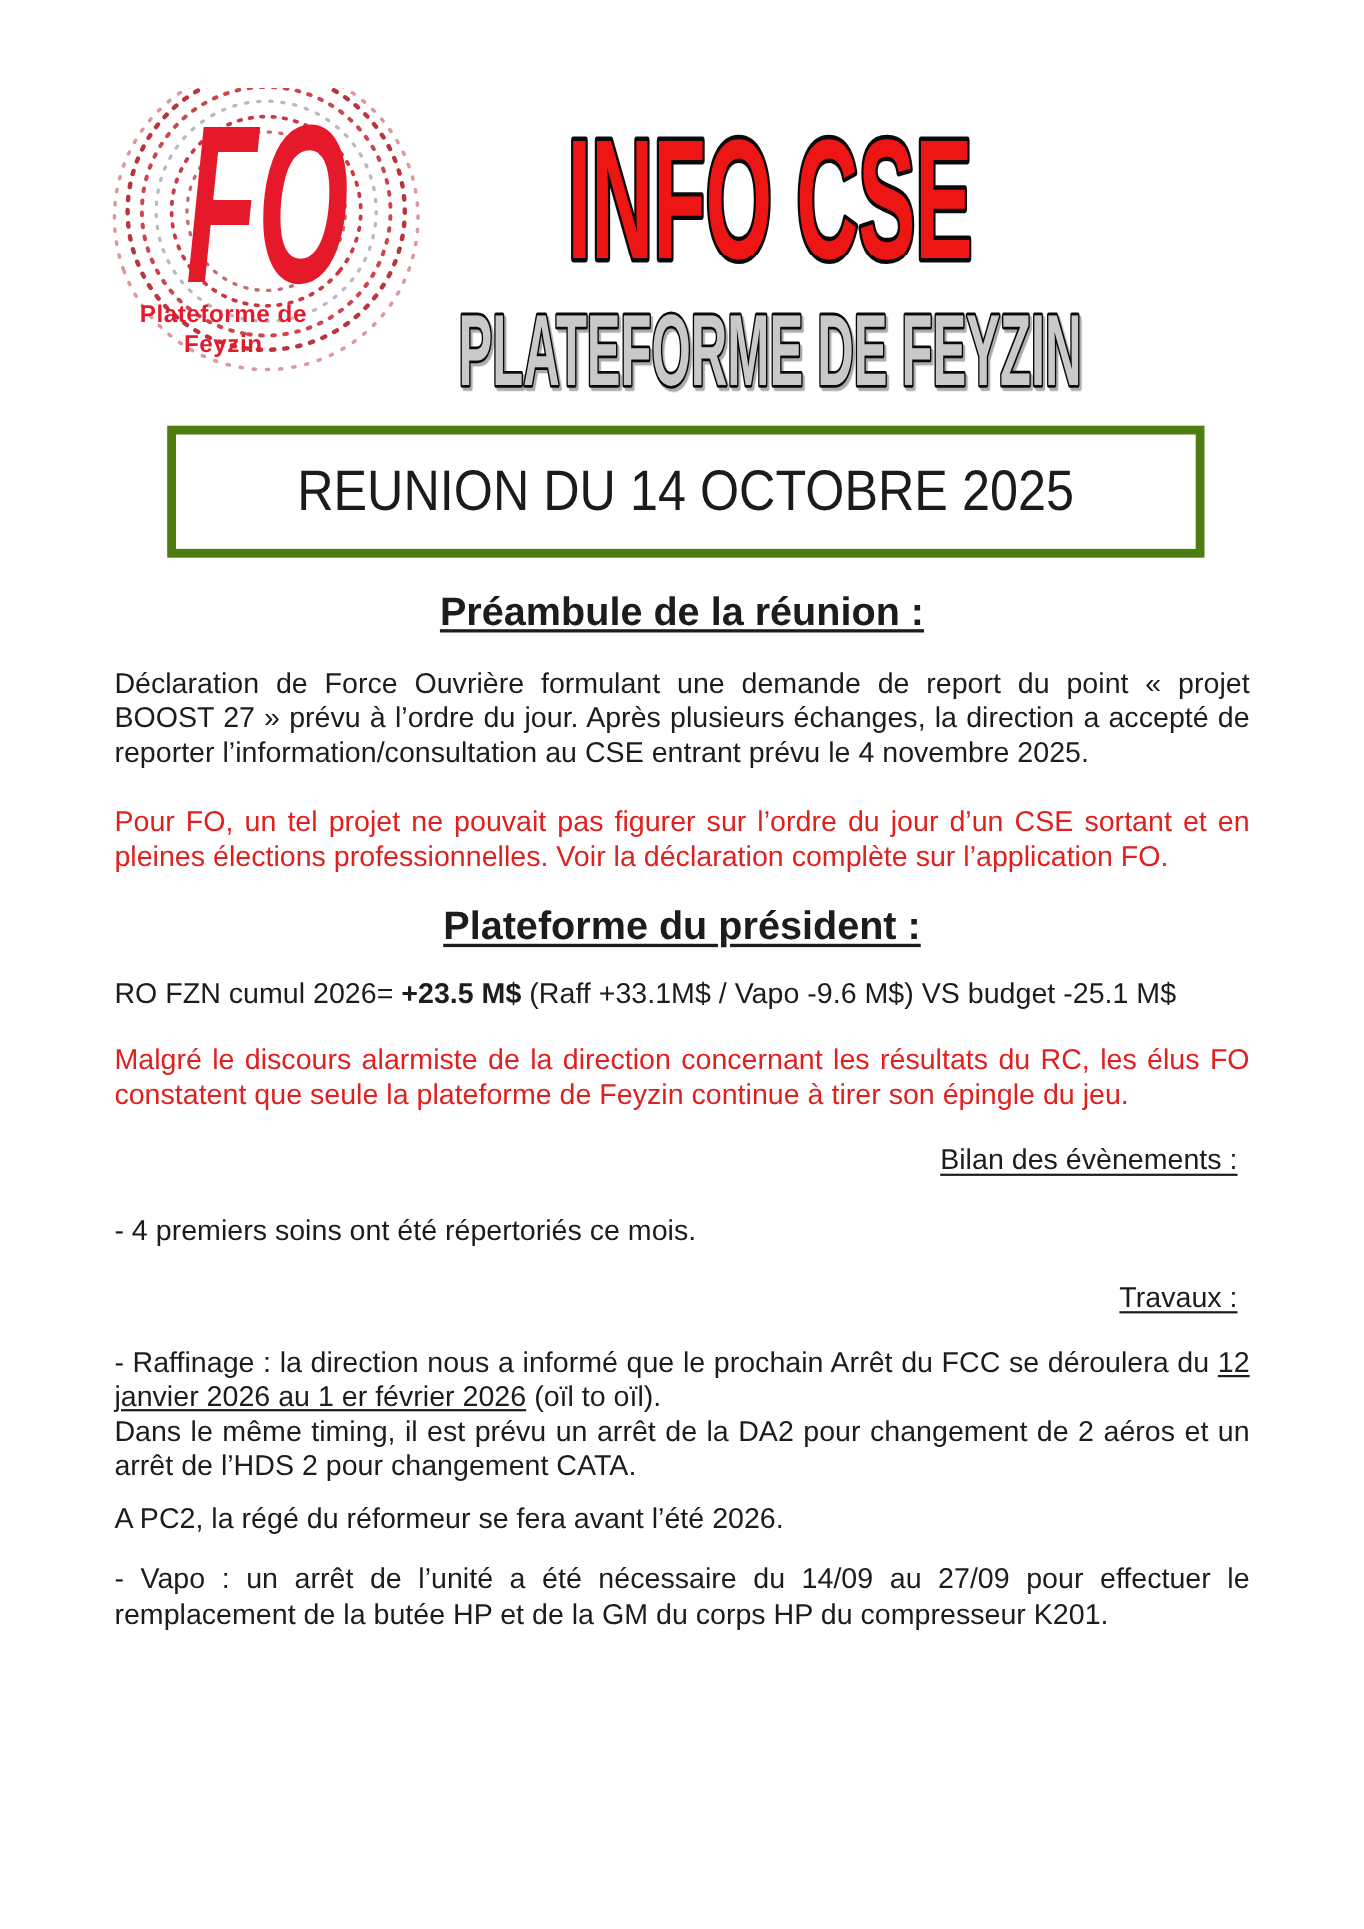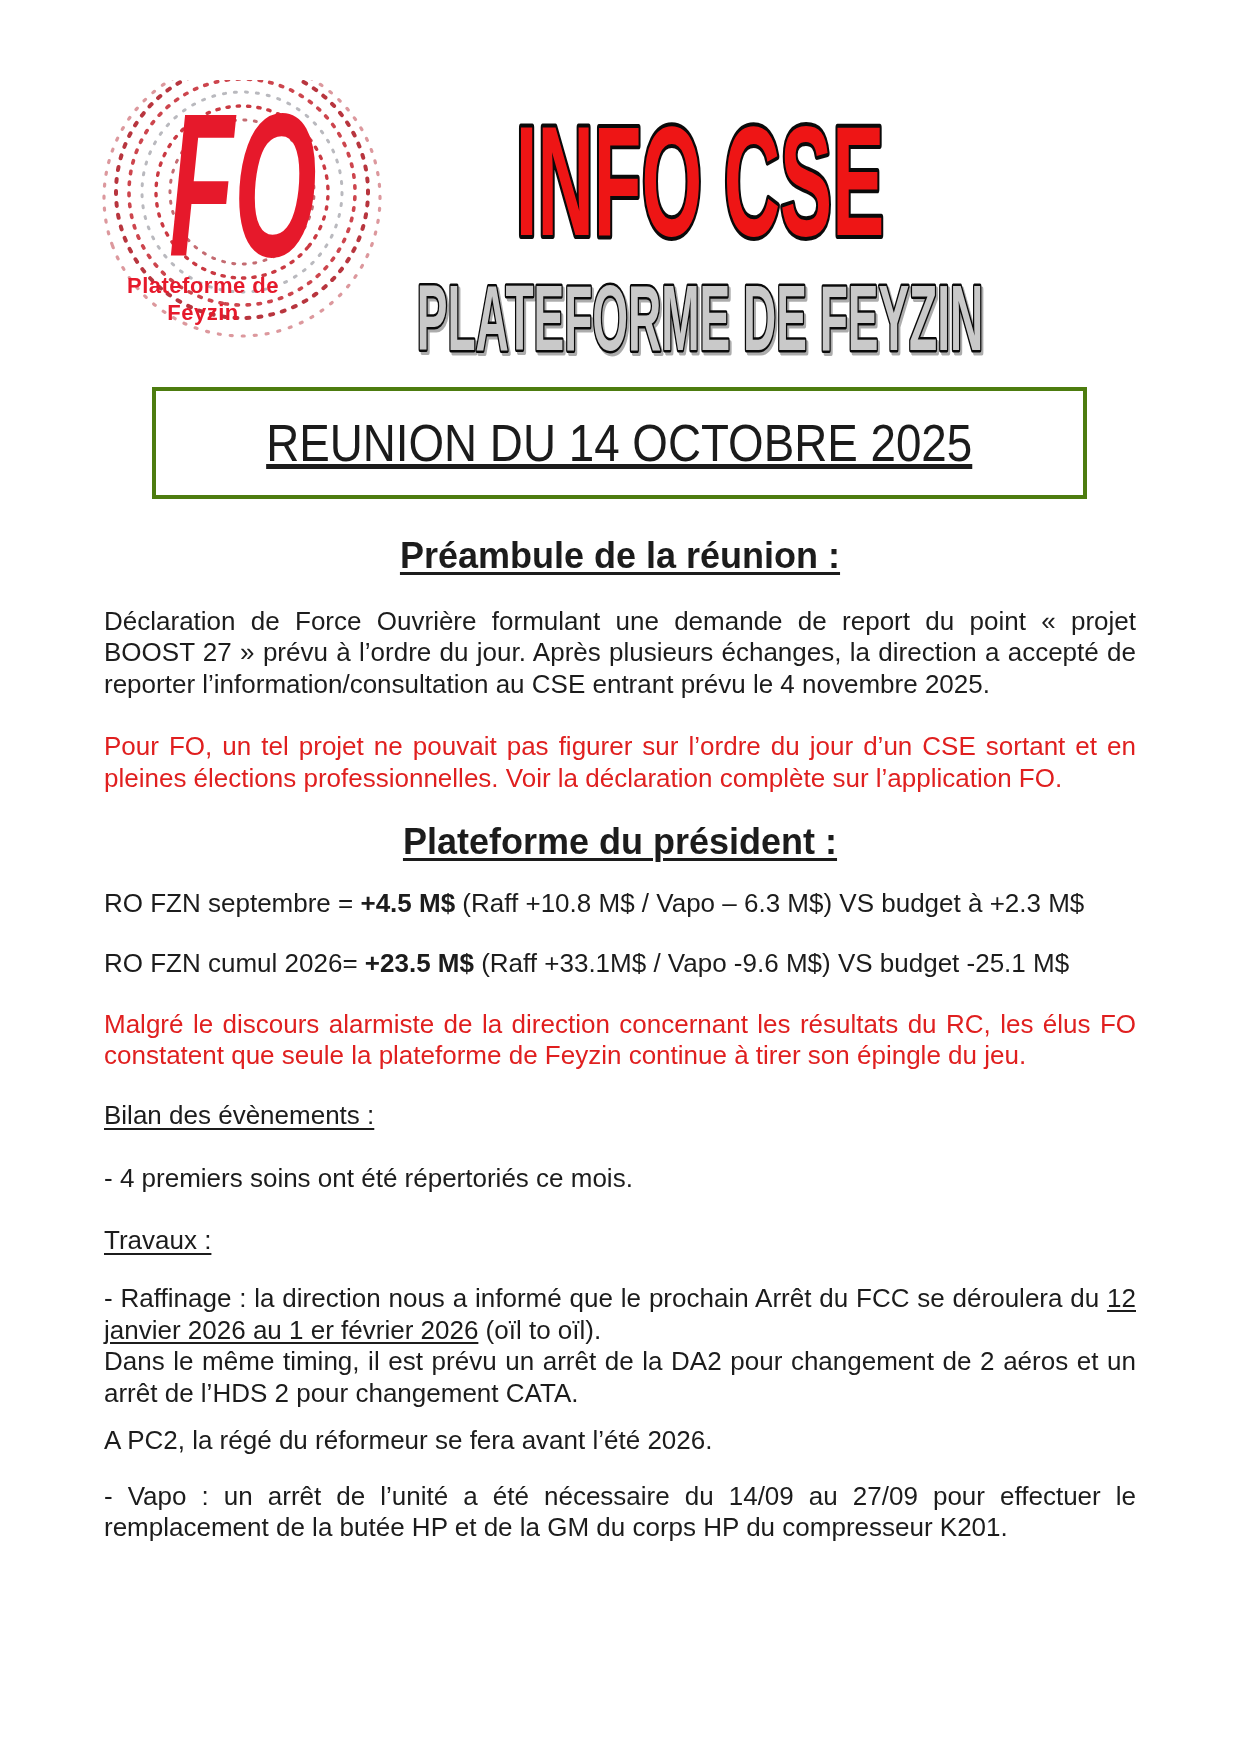--- a/index.html
+++ b/index.html
@@ -21,24 +21,23 @@
     position:absolute;left:88px;top:272px;width:230px;
     text-align:center;color:#e6192b;font-weight:bold;
     font-size:22px;line-height:27px;letter-spacing:0.5px;
   }
   .headline-svg{position:absolute;left:488px;top:109px;}
   .subheadline-svg{position:absolute;left:380px;top:272px;filter:drop-shadow(2px 3px 0 rgba(70,70,70,.45));}
   .headline-svg text,.subheadline-svg text{font-family:"Liberation Sans", sans-serif;font-weight:bold;}
   
   .banner{
     position:absolute;left:152px;top:387px;width:927px;height:104px;
-    border:4px solid #4d7c0f;
+    border:8px solid #4d7c0f;
     display:flex;align-items:center;justify-content:center;
     background:#ffffff;
-    text-decoration:underline;
   }
   .banner-text{
     display:inline-block;
     font-size:52px;color:#1b1b1b;
     transform:scaleX(.88);transform-origin:center;
     white-space:nowrap;
   }
   
   .content{
     position:absolute;left:104px;top:540px;width:1032px;
@@ -46,22 +45,22 @@
   }
   .content p{margin:0;}
   h2{
     font-size:36px;line-height:31.5px;font-weight:bold;margin:0;
     text-align:center;
     text-decoration:underline;
     text-decoration-thickness:2.5px;
     text-underline-offset:4px;
   }
   .left-head{
-    font-size:26px;line-height:31.5px;font-weight:normal;margin:0;
-    text-align:left;
+    font-size:26px;line-height:31.5px;font-weight:normal;margin:11px;
+    text-align:right;
     text-decoration:underline;
     text-decoration-thickness:2px;
     text-underline-offset:4px;
   }
   .red{color:#e01f1f;}
   .u{text-decoration:underline;text-decoration-thickness:2px;text-underline-offset:3px;}
   .indent{text-indent:14px;}
   
   .mb-head1{margin-bottom:34px !important;}
   .mb-decl{margin-bottom:31px !important;}
@@ -121,21 +120,20 @@
   <main class="content">
 
     <h2 class="mb-head1">Préambule de la réunion :</h2>
 
     <p class="mb-decl">Déclaration de Force Ouvrière formulant une demande de report du point « projet BOOST 27 » prévu à l’ordre du jour. Après plusieurs échanges, la direction a accepté de reporter l’information/consultation au CSE entrant prévu le 4 novembre 2025.</p>
 
     <p class="red mb-pos">Pour FO, un tel projet ne pouvait pas figurer sur l’ordre du jour d’un CSE sortant et en pleines élections professionnelles. Voir la déclaration complète sur l’application FO.</p>
 
     <h2 class="mb-head2">Plateforme du président :</h2>
 
-    <p class="mb-ro"><span>RO FZN septembre = </span><strong>+4.5 M$</strong><span> (Raff +10.8 M$ / Vapo – 6.3 M$) VS budget à +2.3 M$</span></p>
 
     <p class="mb-ro"><span>RO FZN cumul 2026= </span><strong>+23.5 M$</strong><span> (Raff +33.1M$ / Vapo -9.6 M$) VS budget -25.1 M$</span></p>
 
     <p class="red mb-comm">Malgré le discours alarmiste de la direction concernant les résultats du RC, les élus FO constatent que seule la plateforme de Feyzin continue à tirer son épingle du jeu.</p>
 
     <h3 class="left-head mb-bilan">Bilan des évènements :</h3>
 
     <p class="mb-soins">- 4 premiers soins ont été répertoriés ce mois.</p>
 
     <h3 class="left-head mb-trav">Travaux :</h3>

